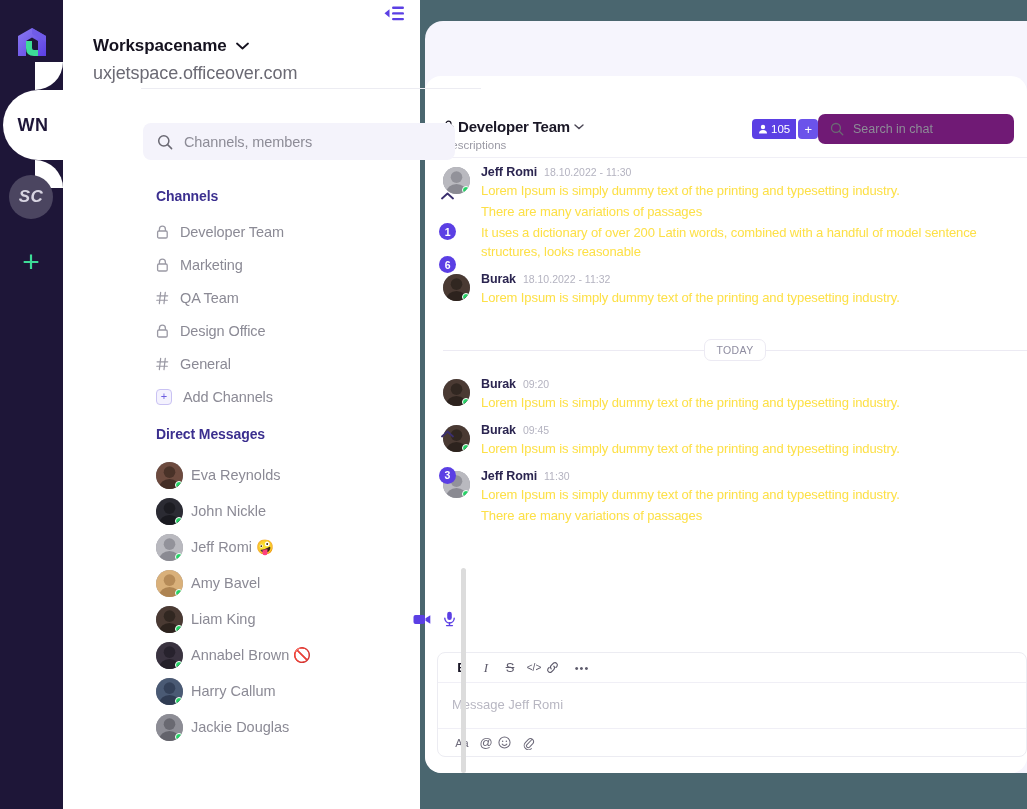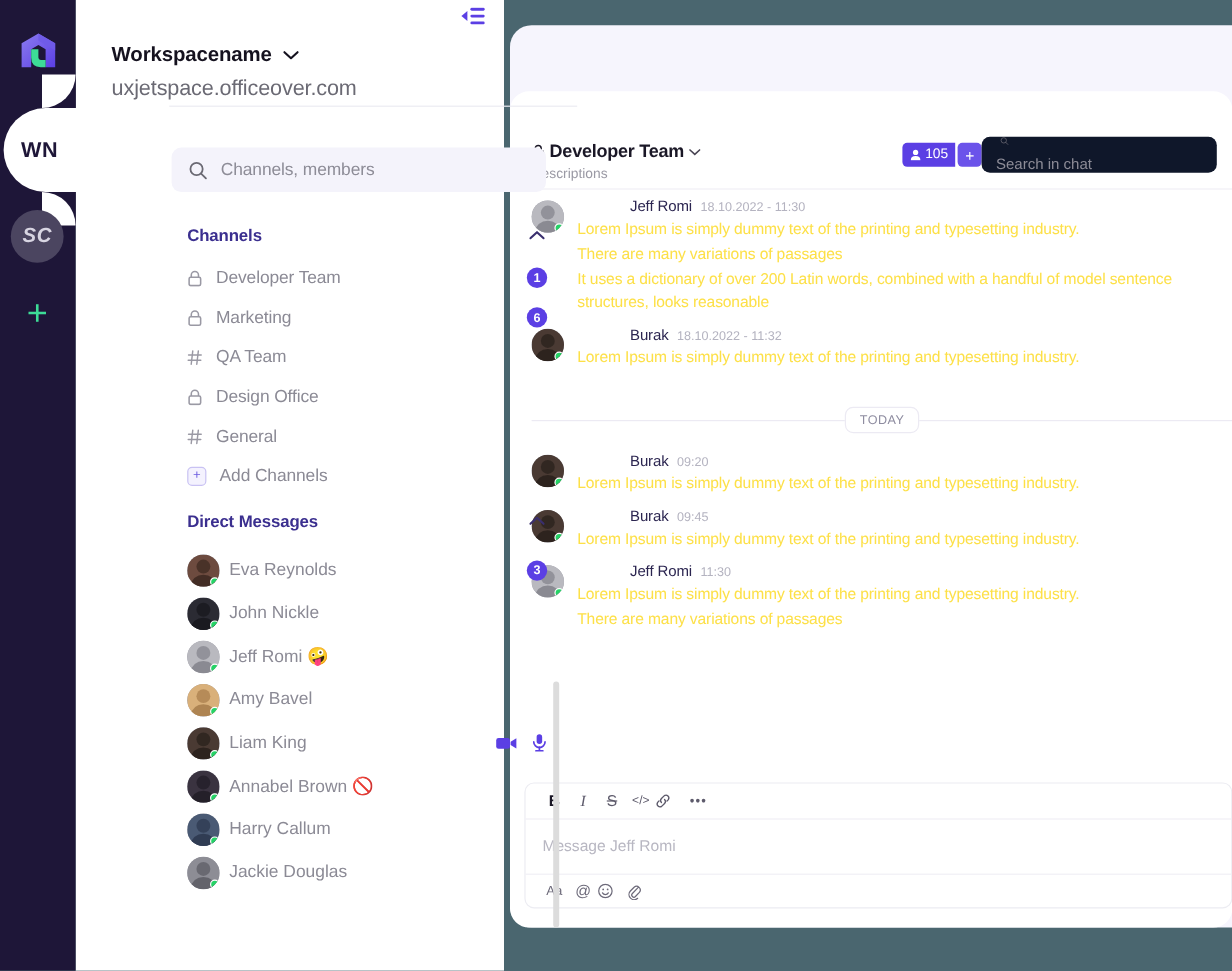--- a/index.html
+++ b/index.html
@@ -197,35 +197,35 @@
     display: flex; align-items: center; gap: 3px; padding: 0 6px;
   }
   .mp-plus {
     background: #6b53ea; color: #fff; font-size: 13px;
     height: 20px; width: 20px; border-radius: 0 4px 4px 0;
     display: flex; align-items: center; justify-content: center;
     margin-left: 2px; border-radius: 4px;
   }
   .chat-search {
     position: absolute; left: 818px; top: 114px;
-    width: 196px; height: 30px; background: #0f172a; border-radius: 7px;
-    display: flex; gap: 9px; padding: 0 12px; flex-direction: column;
+    width: 196px; height: 30px; background: #701a75; border-radius: 7px;
+    display: flex; align-items: center; gap: 9px; padding: 0 12px;
   }
   .chat-search span { font-size: 12.5px; color: #8d8c97; }
   .head-rule {
     position: absolute; left: 443px; top: 157px;
     width: 584px; height: 1px; background: #f0eff6;
   }
 
   .msgs { position: absolute; left: 443px; top: 165px; width: 584px; }
   .msg { display: flex; gap: 11px; margin-bottom: 11px; }
   .msg .av { width: 27px; height: 27px; margin-top: 2px; }
   .msg-body { flex: 1; min-width: 0; }
   .msg-meta { display: flex; align-items: baseline; gap: 7px; }
-  .msg-name { font-size: 12.5px; font-weight: normal; color: #2b2550; letter-spacing: -0.1px; margin-left: 44px; }
+  .msg-name { font-size: 12.5px; font-weight: bold; color: #2b2550; letter-spacing: -0.1px; }
   .msg-time { font-size: 10.5px; color: #b4b3c0; }
   .msg-line { font-size: 13px; color: #fde047; line-height: 19px; margin-top: 2px; letter-spacing: -0.1px; }
 
   .today-div {
     display: flex; align-items: center; gap: 0; margin: 32px 0 16px 0;
   }
   .today-div .hr { flex: 1; height: 1px; background: #eceaf3; }
   .today-chip {
     border: 1px solid #eceaf3; border-radius: 7px;
     padding: 4px 11px; font-size: 10.5px; color: #8e8ca0;

